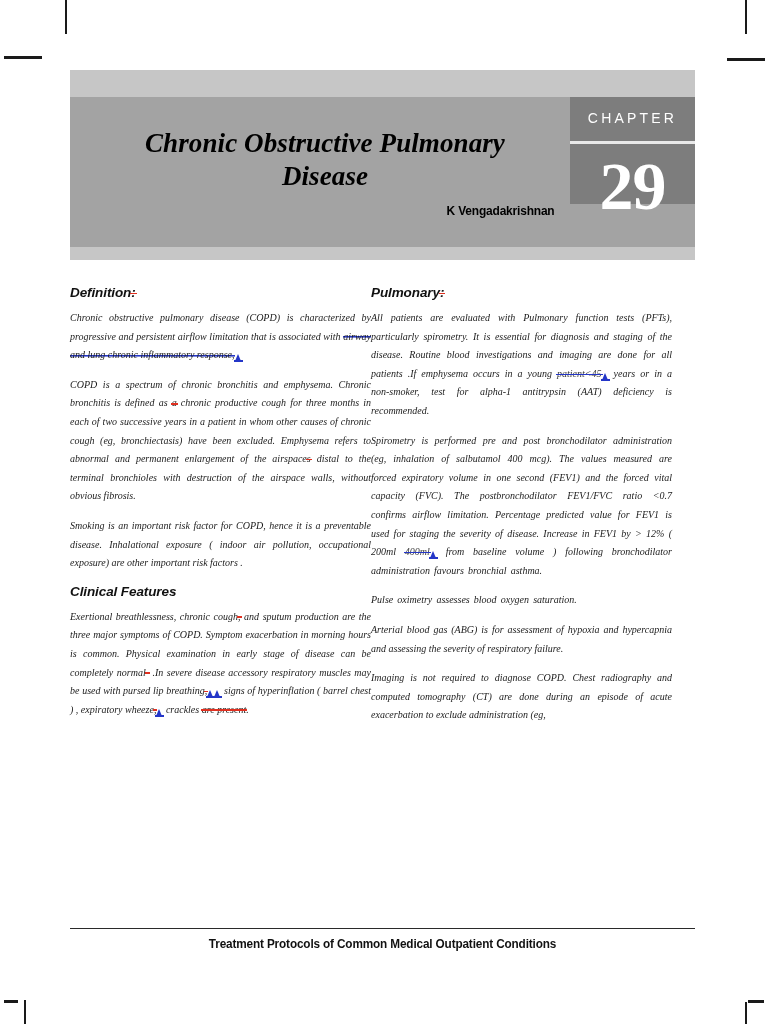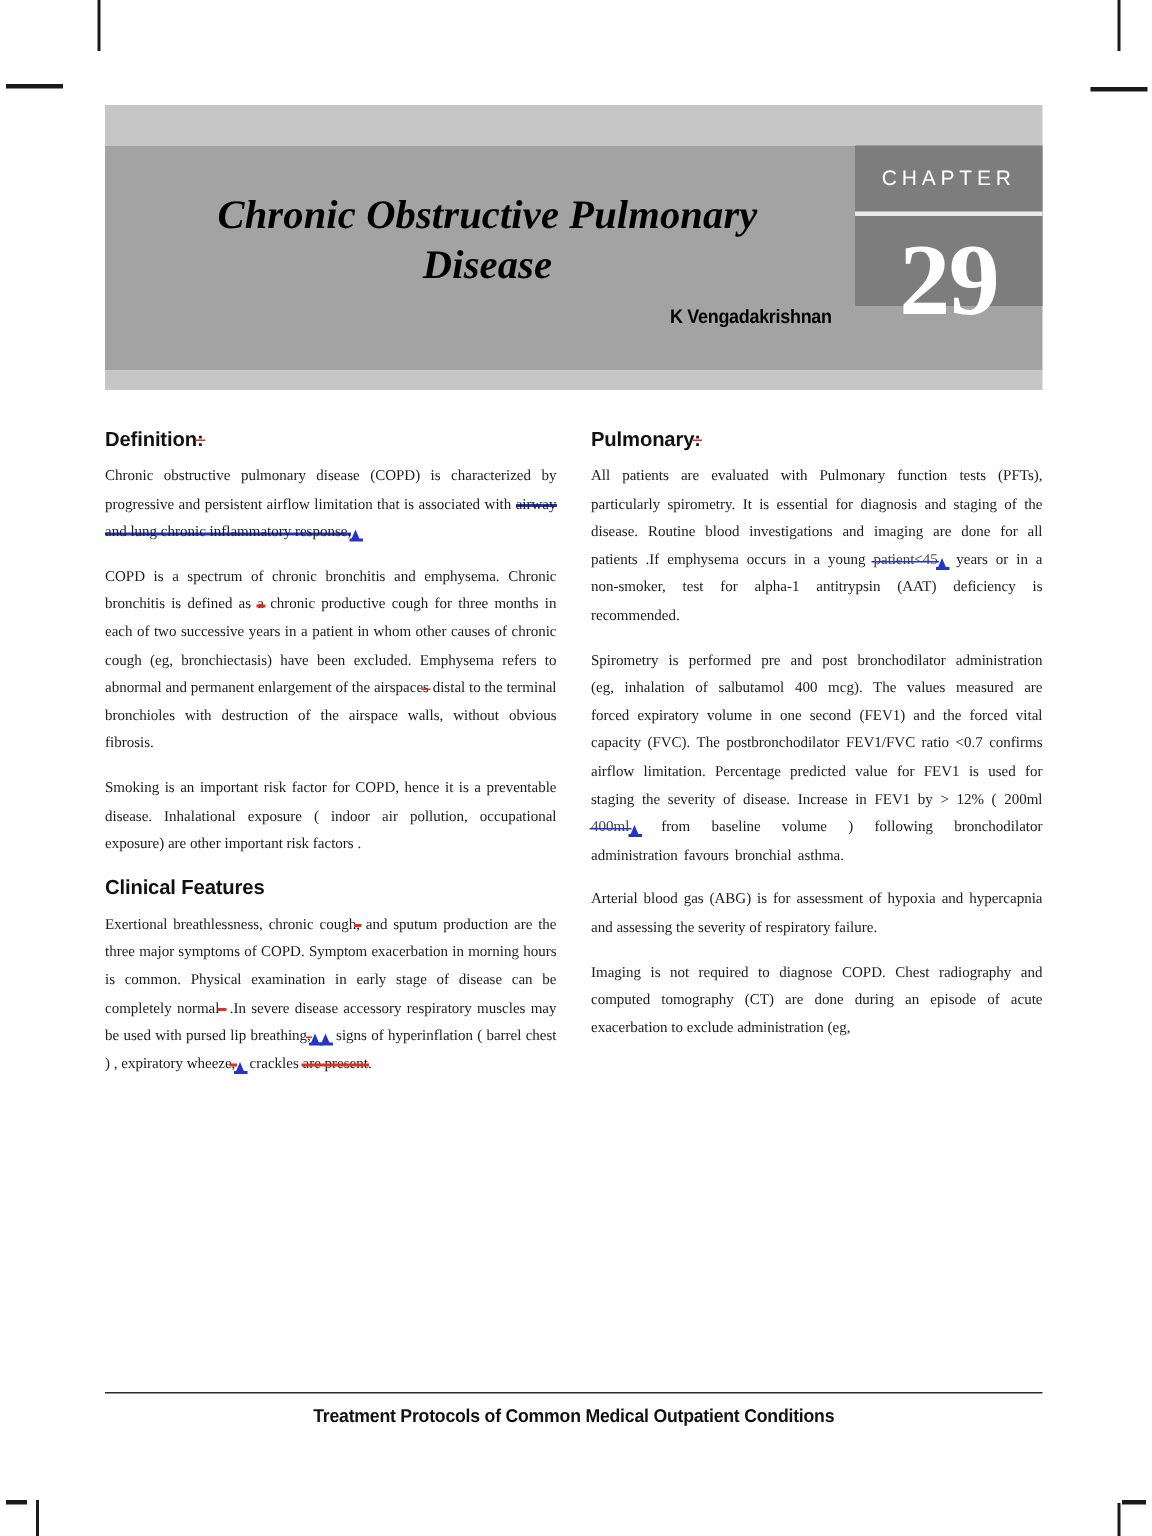--- a/index.html
+++ b/index.html
@@ -115,21 +115,21 @@
     letter-spacing: -1px;
   }
 
   
   .columns {
     position: absolute;
     left: 0;
     top: 215px;
     width: 625px;
     display: flex;
-    gap: 23px;
+    font-style: italic;
   }
   .col { width: 301px; }
 
   h2.sec {
     font-family: "Liberation Sans", sans-serif;
     font-size: 13.5px;
     font-weight: bold;
     color: #111;
     margin: 0 0 9px 0;
     letter-spacing: -0.1px;
@@ -285,20 +285,21 @@
     </div>
 
     <div class="col">
 
       <h2 class="sec"><span>Pulmonary</span><span class="strike-red">:</span></h2>
 
       <p class="body loose"><span>All patients are evaluated with  Pulmonary function tests (PFTs), particularly spirometry. It is essential for diagnosis and staging of the disease.  Routine  blood investigations and imaging are done for all patients .If emphysema occurs in a young </span><span class="strike-blue">patient&lt;45</span><span class="caret"></span><span> years or in a non-smoker, test for alpha-1 antitrypsin (AAT) deficiency is recommended.</span></p>
 
       <p class="body loose"><span>Spirometry  is performed pre and post bronchodilator administration (eg, inhalation of  salbutamol 400 mcg). The values measured are   forced expiratory volume in one second (FEV1) and the forced vital capacity (FVC). The postbronchodilator  FEV1/FVC  ratio &lt;0.7 confirms airflow limitation.  Percentage predicted value for FEV1  is used for staging the severity of disease.  Increase in  FEV1 by &gt; 12%  ( 200ml </span><span class="strike-blue">400ml</span><span class="caret"></span><span> from baseline volume ) following bronchodilator administration favours bronchial asthma.</span></p>
 
+      <p class="body loose">Pulse oximetry assesses blood oxygen saturation.</p>
 
       <p class="body">Arterial blood gas (ABG)  is for  assessment of hypoxia and hypercapnia and assessing the severity of respiratory failure.</p>
 
       <p class="body">Imaging  is not required to diagnose COPD. Chest radiography and computed tomography (CT) are done during an episode of acute exacerbation to exclude administration (eg,</p>
 
     </div>
 
   </div>
 </div>
 

